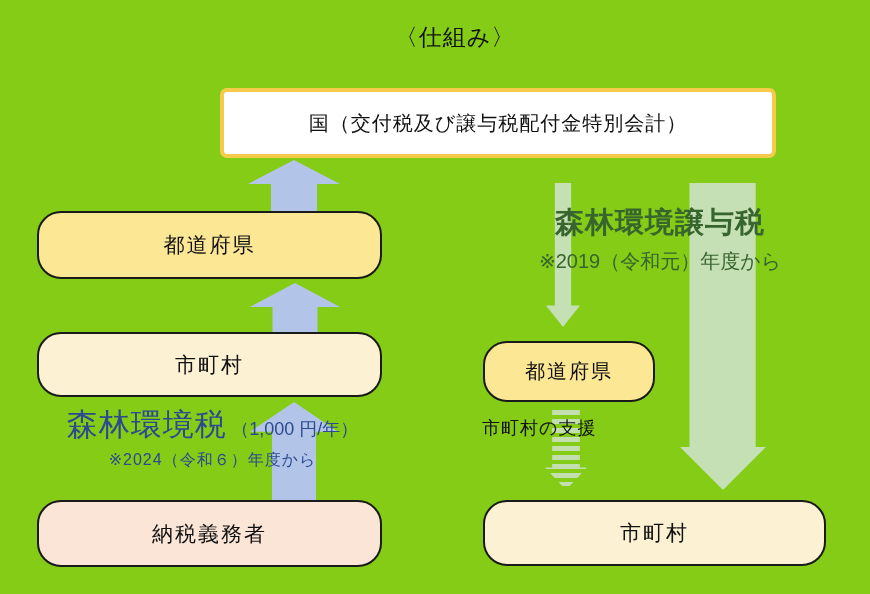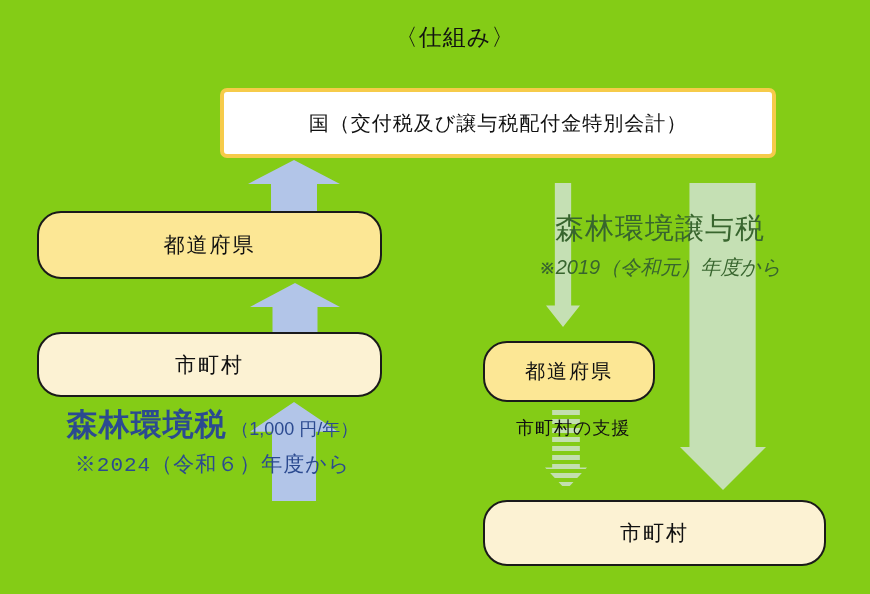--- a/index.html
+++ b/index.html
@@ -41,52 +41,53 @@
   .arrow-down--big { left:680px; top:183px; width:86px; height:307px;
     clip-path:polygon(11% 0,88% 0,88% 86%,100% 86%,50% 100%,0 86%,11% 86%); }
   .arrow-down--dashed { left:545px; top:410px; width:42px; height:80px;
     background:repeating-linear-gradient(to bottom,#c3dfaf 0 4.5px,rgba(255,255,255,0) 4.5px 9px);
     clip-path:polygon(17% 0,83% 0,83% 72%,100% 72%,50% 100%,0 72%,17% 72%); }
 
   .label-left {
     position:absolute; left:45px; top:404px; width:335px; text-align:center;
     color:#2b4a90; z-index:3;
   }
-  .label-left .name { font-size:31px; font-weight:bold; letter-spacing:1px; }
+  .label-left .name { font-size:31px; font-weight:normal; letter-spacing:1px; }
   .label-left .amount { font-size:18px; font-weight:normal;margin-top:12px; }
-  .label-left .start { font-size:21px; margin-top:4px; letter-spacing:1px;font-family:Liberation Mono, monospace; }
+  .label-left .start { font-size:16px; margin-top:4px; letter-spacing:1px; }
 
   .label-right {
     position:absolute; left:525px; top:203px; width:270px; text-align:center;
     color:#38652e; z-index:3;
   }
-  .label-right .name { font-size:29px; font-weight:normal; letter-spacing:1px;margin-top:6px; }
-  .label-right .start { font-size:20px; margin-top:5px;font-style:italic; }
+  .label-right .name { font-size:29px; font-weight:bold; letter-spacing:1px; }
+  .label-right .start { font-size:20px; margin-top:5px; }
 
   .label-support {
-    position:absolute; left:516px; top:416px; width:150px; text-align:left;
+    position:absolute; left:482px; top:416px; width:150px; text-align:left;
     font-size:18px; color:#111; z-index:3; letter-spacing:1px;
   }
 </style>
 </head>
 <body>
 
 <div class="canvas">
 
   <div class="title">〈仕組み〉</div>
 
   <div class="box box--national">国（交付税及び譲与税配付金特別会計）</div>
 
   <div class="arrow arrow-up arrow-up--1"></div>
   <div class="box box--left-pref">都道府県</div>
 
   <div class="arrow arrow-up arrow-up--2"></div>
   <div class="box box--left-muni">市町村</div>
 
   <div class="arrow arrow-up arrow-up--3"></div>
+  <div class="box box--taxpayer">納税義務者</div>
 
   <div class="label-left">
     <span class="name">森林環境税</span>
     <span class="amount">（1,000 円/年）</span>
     <div class="start">※2024（令和６）年度から</div>
   </div>
 
   <div class="arrow arrow-down arrow-down--small"></div>
   <div class="arrow arrow-down arrow-down--big"></div>
 

